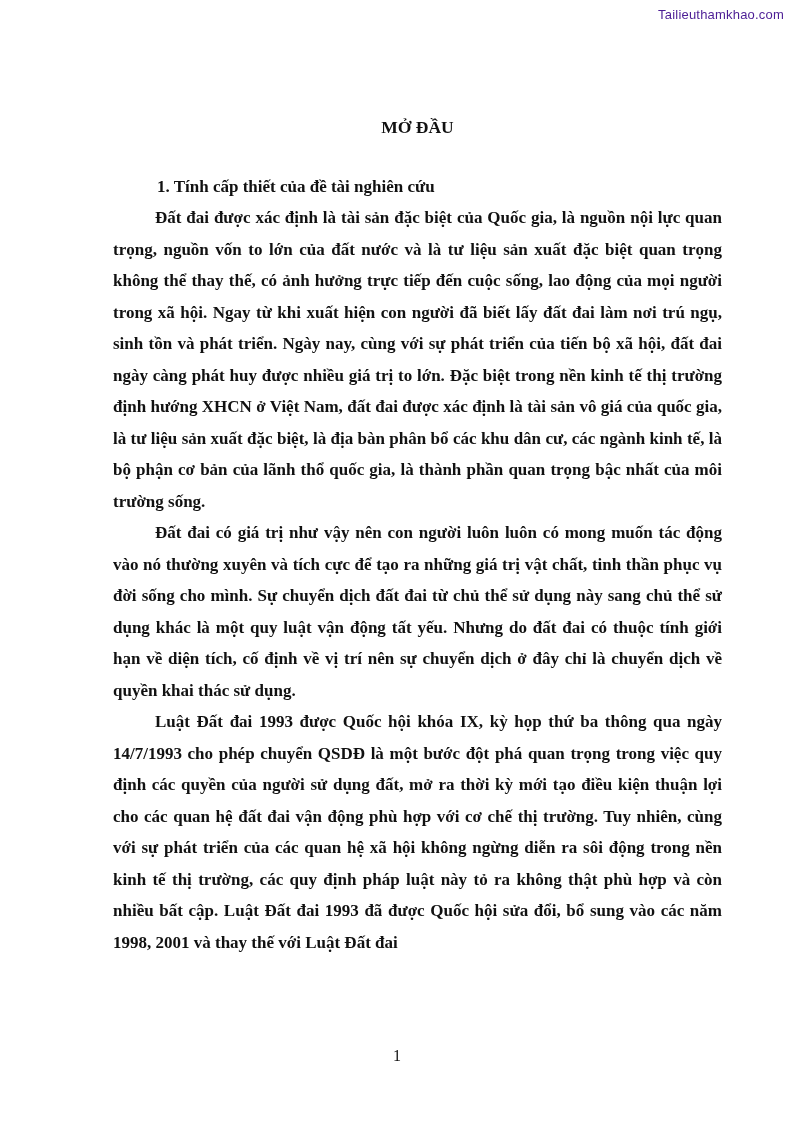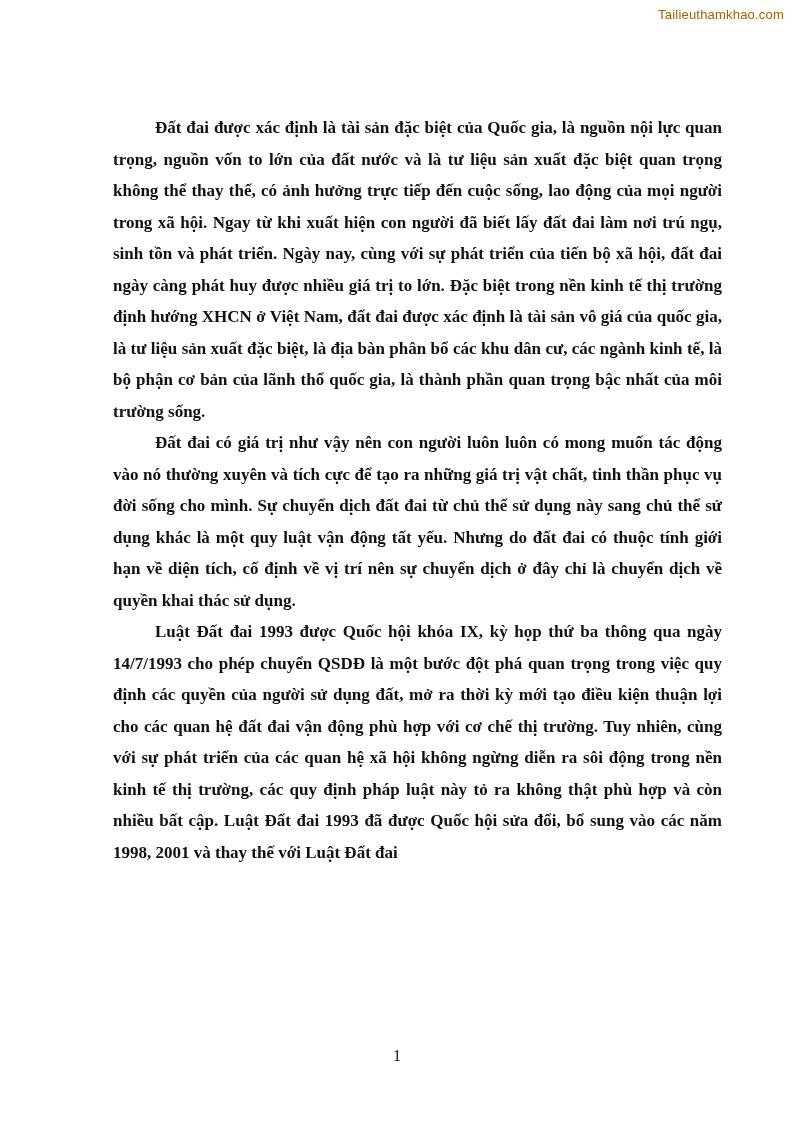--- a/index.html
+++ b/index.html
@@ -14,21 +14,21 @@
       overflow: hidden;
       font-family: "Liberation Serif", "DejaVu Serif", serif;
       color: #111111;
     }
     .watermark {
       position: absolute;
       top: 7px;
       right: 10px;
       font-family: "Liberation Sans", "DejaVu Sans", sans-serif;
       font-size: 13px;
-      color: #a16207;
+      color: #4c1d95;
       letter-spacing: 0.2px;
     }
     .content {
       position: absolute;
       left: 113px;
       top: 112px;
       width: 609px;
     }
     .doc-title {
       font-size: 17.5px;
@@ -61,21 +61,23 @@
       font-size: 16px;
       color: #111111;
     }
   </style>
 </head>
 <body>
 
 <div class="watermark">Tailieuthamkhao.com</div>
 
 <main class="content">
+  <h1 class="doc-title">MỞ ĐẦU</h1>
 
+  <h2 class="section-heading">1. Tính cấp thiết của đề tài nghiên cứu</h2>
 
   <p class="para">Đất đai được xác định là tài sản đặc biệt của Quốc gia, là nguồn nội lực quan trọng, nguồn vốn to lớn của đất nước và là tư liệu sản xuất đặc biệt quan trọng không thể thay thế, có ảnh hưởng trực tiếp đến cuộc sống, lao động của mọi người trong xã hội. Ngay từ khi xuất hiện con người đã biết lấy đất đai làm nơi trú ngụ, sinh tồn và phát triển. Ngày nay, cùng với sự phát triển của tiến bộ xã hội, đất đai ngày càng phát huy được nhiều giá trị to lớn. Đặc biệt trong nền kinh tế thị trường định hướng XHCN ở Việt Nam, đất đai được xác định là tài sản vô giá của quốc gia, là tư liệu sản xuất đặc biệt, là địa bàn phân bổ các khu dân cư, các ngành kinh tế, là bộ phận cơ bản của lãnh thổ quốc gia, là thành phần quan trọng bậc nhất của môi trường sống.</p>
 
   <p class="para">Đất đai có giá trị như vậy nên con người luôn luôn có mong muốn tác động vào nó thường xuyên và tích cực để tạo ra những giá trị vật chất, tinh thần phục vụ đời sống cho mình. Sự chuyển dịch đất đai từ chủ thể sử dụng này sang chủ thể sử dụng khác là một quy luật vận động tất yếu. Nhưng do đất đai có thuộc tính giới hạn về diện tích, cố định về vị trí nên sự chuyển dịch ở đây chỉ là chuyển dịch về quyền khai thác sử dụng.</p>
 
   <p class="para">Luật Đất đai 1993 được Quốc hội khóa IX, kỳ họp thứ ba thông qua ngày 14/7/1993 cho phép chuyển QSDĐ là một bước đột phá quan trọng trong việc quy định các quyền của người sử dụng đất, mở ra thời kỳ mới tạo điều kiện thuận lợi cho các quan hệ đất đai vận động phù hợp với cơ chế thị trường. Tuy nhiên, cùng với sự phát triển của các quan hệ xã hội không ngừng diễn ra sôi động trong nền kinh tế thị trường, các quy định pháp luật này tỏ ra không thật phù hợp và còn nhiều bất cập. Luật Đất đai 1993 đã được Quốc hội sửa đổi, bổ sung vào các năm 1998, 2001 và thay thế với Luật Đất đai</p>
 </main>
 
 <div class="page-number">1</div>
 

